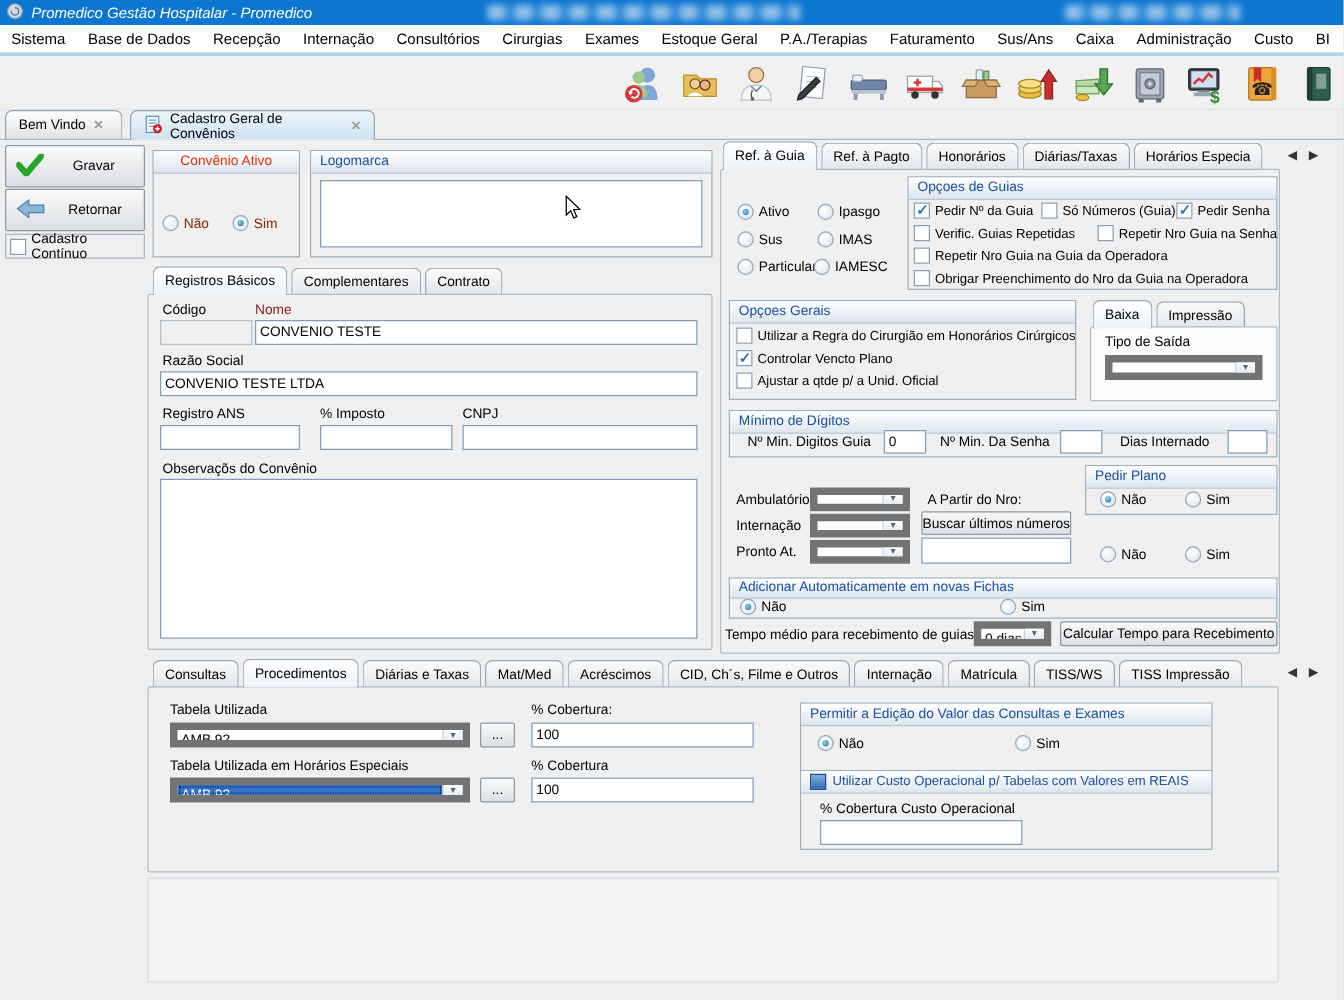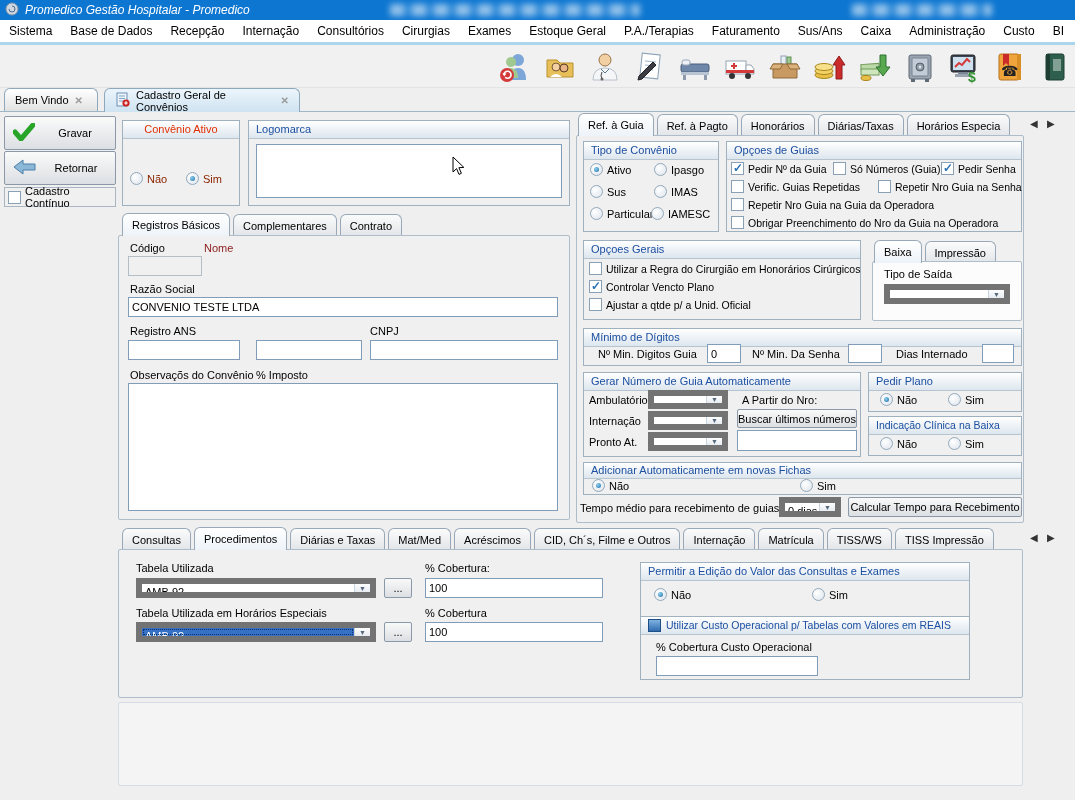--- a/index.html
+++ b/index.html
@@ -308,24 +308,25 @@
       </div>
     <div class="tab2">
         <span>Contrato</span>
       </div>
   </div>
   <div class="panel" style="left:118px;top:235px;width:452px;height:285px;"></div>
 
   <span class="lbl" style="left:130px;top:242px;">Código</span>
   <span class="lbl maroon" style="left:204px;top:242px;">Nome</span>
   <input class="inp disabled" style="left: 128px; top: 256px; width: 74px; height: 20px;" readonly="">
+  <input class="inp" style="left: 204px; top: 256px; width: 354px; height: 20px;" value="CONVENIO TESTE">
   <span class="lbl" style="left:130px;top:283px;">Razão Social</span>
   <input class="inp" style="left: 128px; top: 297px; width: 430px; height: 20px;" value="CONVENIO TESTE LTDA">
   <span class="lbl" style="left:130px;top:325px;">Registro ANS</span>
-  <span class="lbl" style="left:256px;top:325px;margin-top:44px;">% Imposto</span>
+  <span class="lbl" style="left:256px;top:325px;">% Imposto</span>
   <span class="lbl" style="left:370px;top:325px;">CNPJ</span>
   <input class="inp" style="left: 128px; top: 340px; width: 112px; height: 20px;">
   <input class="inp" style="left: 256px; top: 340px; width: 106px; height: 20px;">
   <input class="inp" style="left: 370px; top: 340px; width: 188px; height: 20px;">
   <span class="lbl" style="left:130px;top:369px;">Observaçõs do Convênio</span>
   <textarea class="inp" style="left: 128px; top: 383px; width: 430px; height: 128px;"></textarea>
 
   <div class="tabrow" style="left:578px;top:113px;">
     <div class="tab2 active">
         <span>Ref. à Guia</span>
@@ -340,23 +341,20 @@
         <span>Diárias/Taxas</span>
       </div>
     <div class="tab2" style="max-width:104px;overflow:hidden;">
         <span>Horários Especia</span>
       </div>
   </div>
   <span class="scrollarr" style="left:1030px;top:118px;">◀</span>
   <span class="scrollarr" style="left:1047px;top:118px;">▶</span>
   <div class="panel" style="left:576px;top:135px;width:448px;height:388px;"></div>
 
-  <div class="gb" style="left:583px;top:141px;width:136px;height:91px;">
-    <div class="hd">Tipo de Convênio</div>
-  </div>
   <div class="opt" style="left:590px;top:163px;">
       <span class="radio on"></span>
       <span>Ativo</span>
     </div>
   <div class="opt" style="left:654px;top:163px;">
       <span class="radio"></span>
       <span>Ipasgo</span>
     </div>
   <div class="opt" style="left:590px;top:185px;">
       <span class="radio"></span>
@@ -441,23 +439,20 @@
   <div class="gb" style="left:583px;top:328px;width:439px;height:38px;">
     <div class="hd">Mínimo de Dígitos</div>
   </div>
   <span class="lbl" style="left:598px;top:348px;">Nº Min. Digitos Guia</span>
   <input class="inp" style="left: 707px; top: 344px; width: 34px; height: 19px;" value="0">
   <span class="lbl" style="left:752px;top:348px;">Nº Min. Da Senha</span>
   <input class="inp" style="left: 848px; top: 344px; width: 34px; height: 19px;">
   <span class="lbl" style="left:896px;top:348px;">Dias Internado</span>
   <input class="inp" style="left: 982px; top: 344px; width: 32px; height: 19px;">
 
-  <div class="gb" style="left:583px;top:372px;width:278px;height:85px;">
-    <div class="hd">Gerar Número de Guia Automaticamente</div>
-  </div>
   <span class="lbl" style="left:589px;top:394px;">Ambulatório</span>
   <div class="combo" style="left:648px;top:390px;width:80px;height:19px;">
       <span class="txt"></span>
       <span class="arr">▼</span>
     </div>
   <span class="lbl" style="left:742px;top:394px;">A Partir do Nro:</span>
   <span class="lbl" style="left:589px;top:415px;">Internação</span>
   <div class="combo" style="left:648px;top:411px;width:80px;height:19px;">
       <span class="txt"></span>
       <span class="arr">▼</span>
@@ -477,23 +472,20 @@
   </div>
   <div class="opt" style="left:880px;top:393px;">
       <span class="radio on"></span>
       <span>Não</span>
     </div>
   <div class="opt" style="left:948px;top:393px;">
       <span class="radio"></span>
       <span>Sim</span>
     </div>
 
-  <div class="gb" style="left:868px;top:416px;width:154px;height:40px;">
-    <div class="hd" style="font-size:10.5px;">Indicação Clínica na Baixa</div>
-  </div>
   <div class="opt" style="left:880px;top:437px;">
       <span class="radio"></span>
       <span>Não</span>
     </div>
   <div class="opt" style="left:948px;top:437px;">
       <span class="radio"></span>
       <span>Sim</span>
     </div>
 
   <div class="gb" style="left:583px;top:462px;width:439px;height:33px;">

